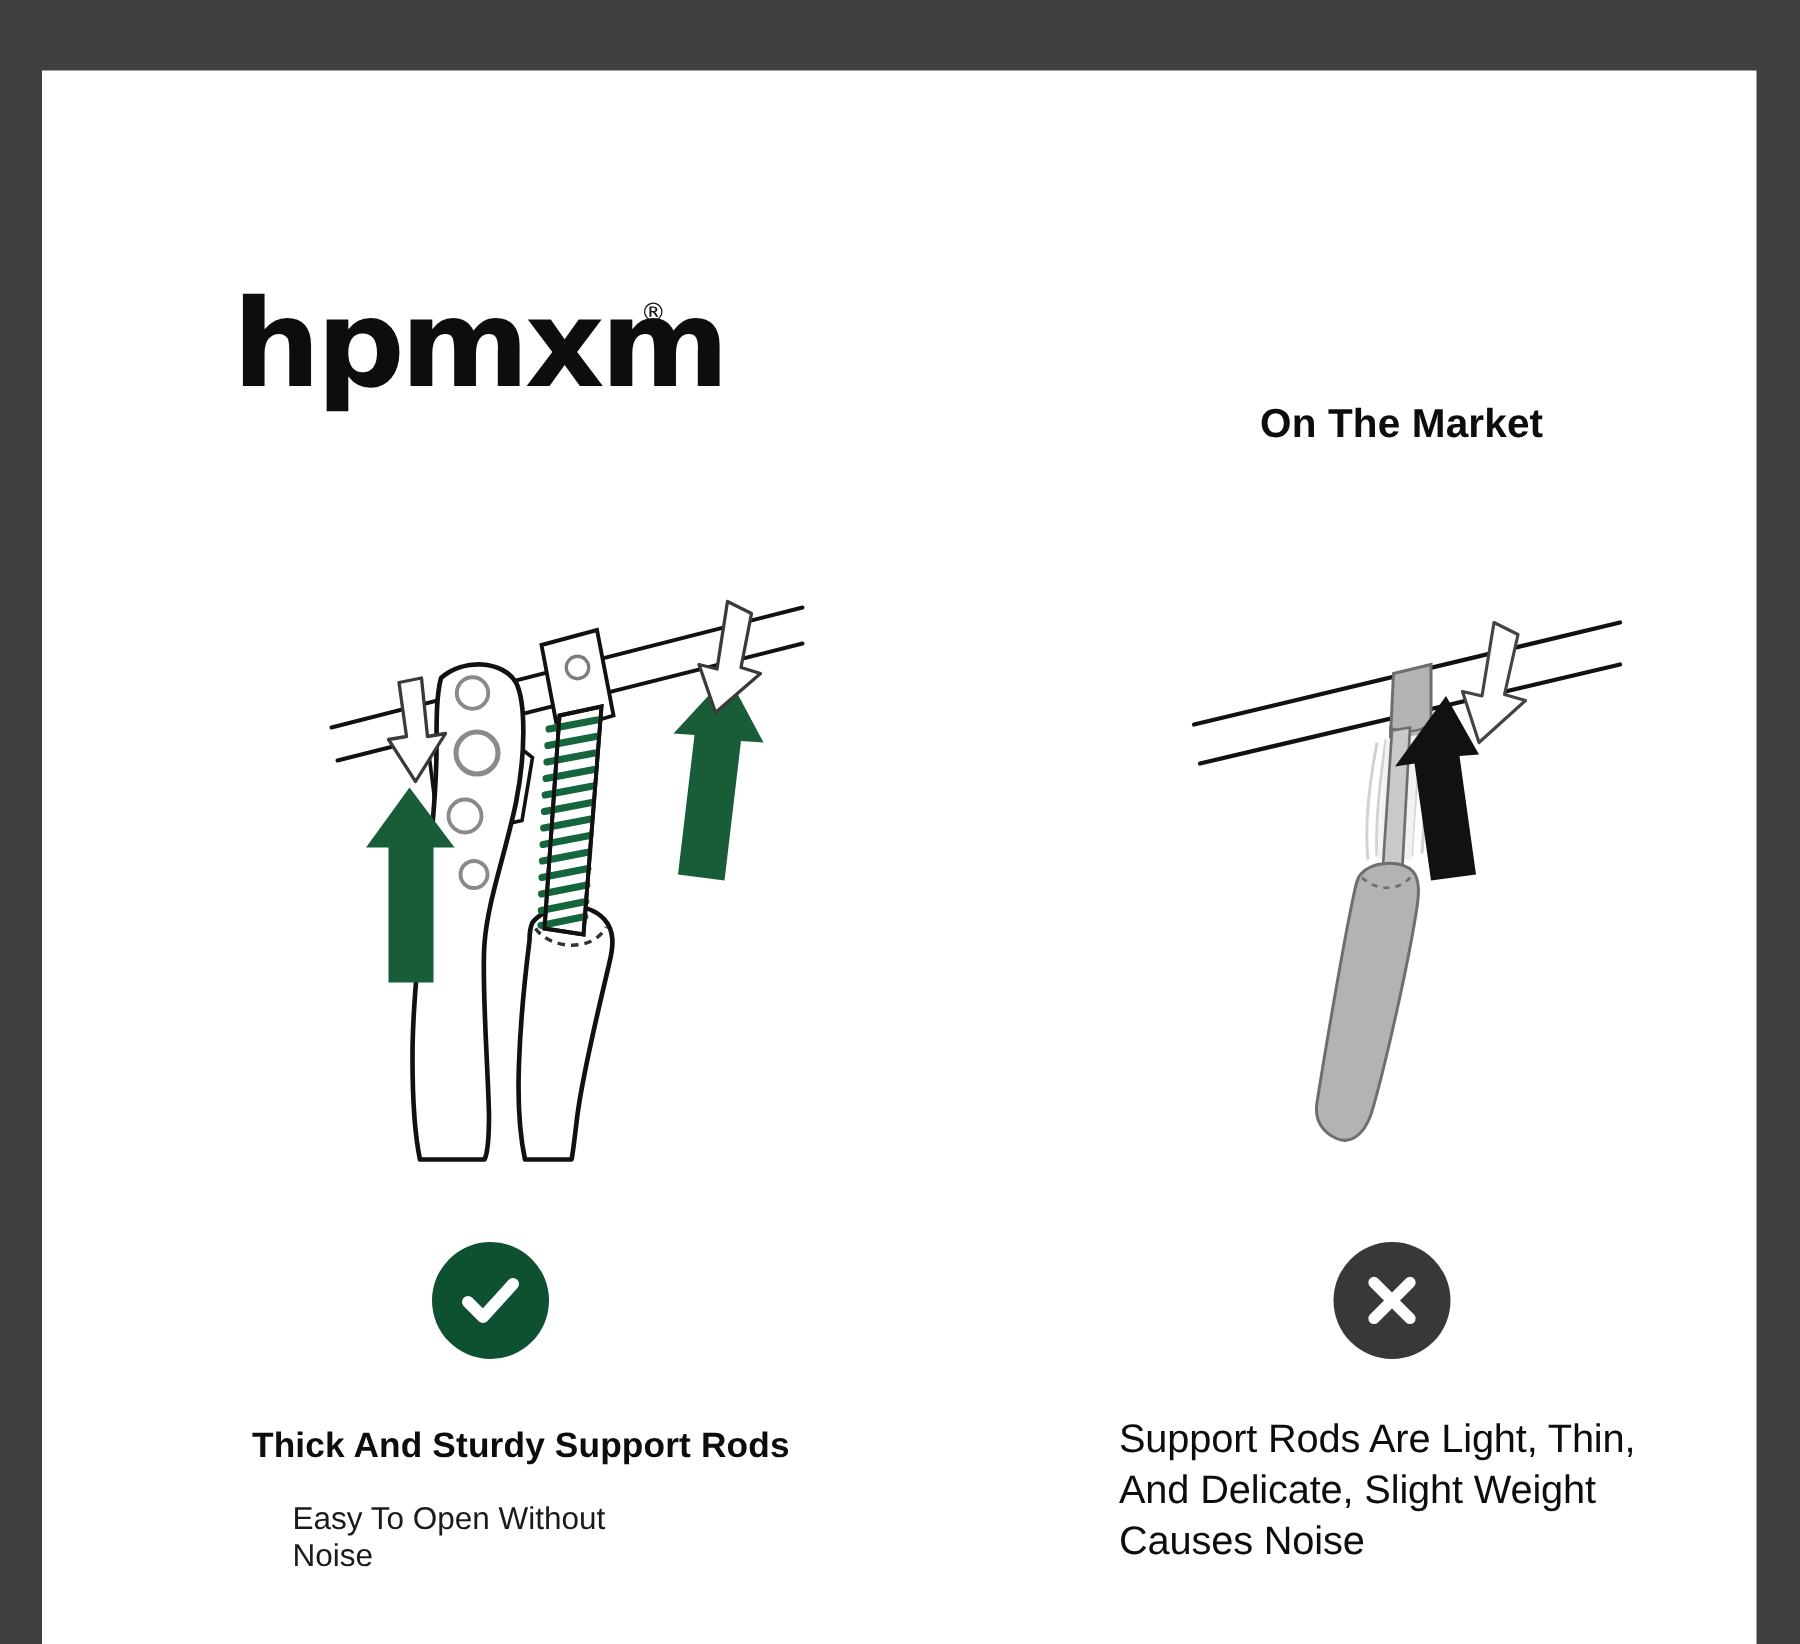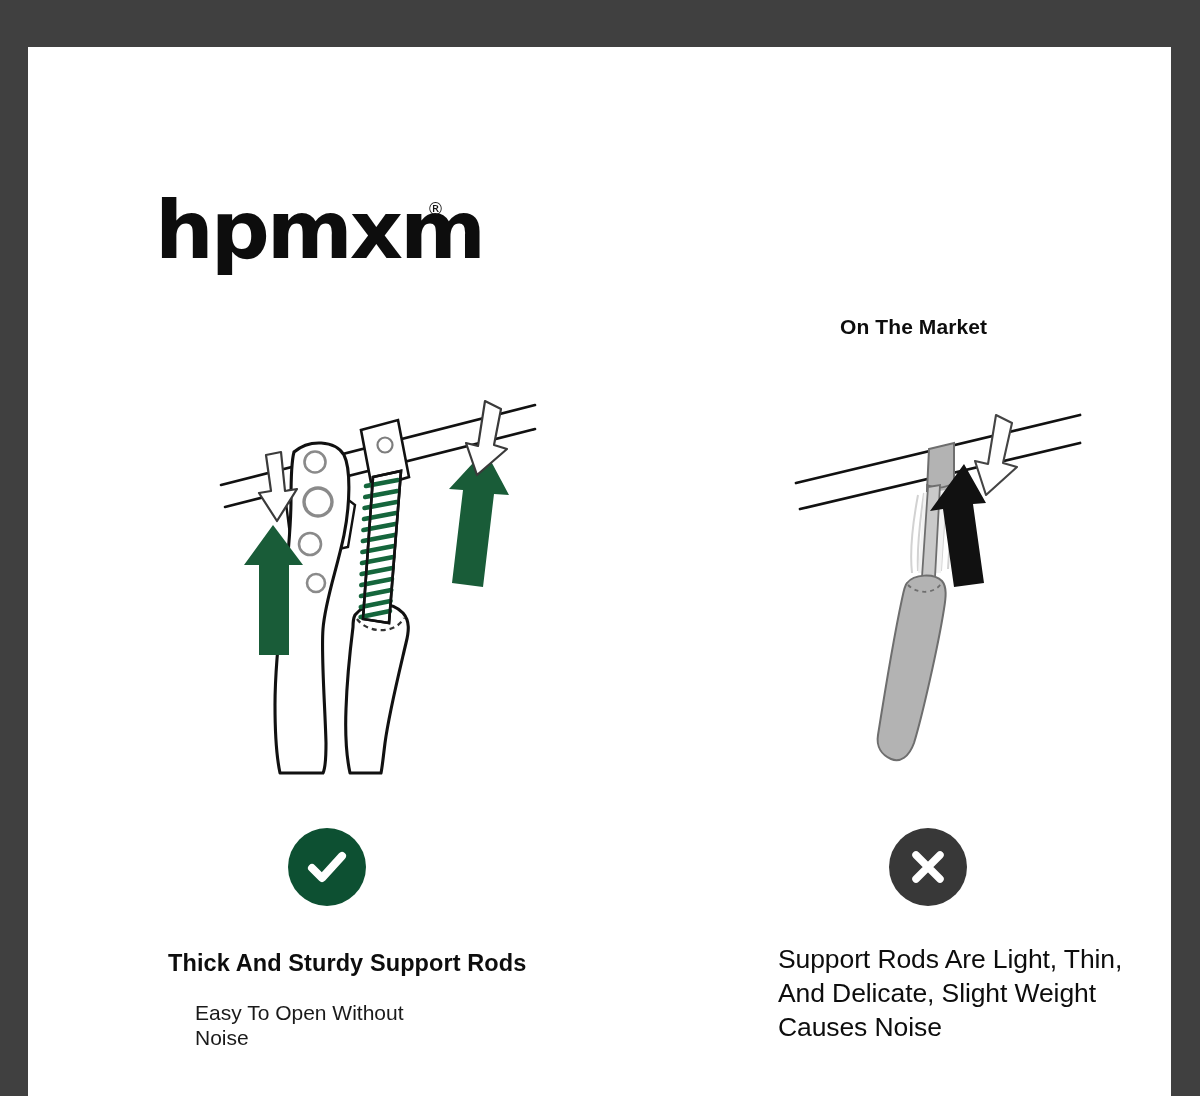--- a/index.html
+++ b/index.html
@@ -52,26 +52,25 @@
     top: 9px;
     font-size: 17px;
     color: #111;
     font-family: "DejaVu Sans", sans-serif;
   }
 
   #market-label {
     position: absolute;
     left: 812px;
     top: 220px;
-    font-size: 21px;
+    font-size: 27px;
     font-weight: 700;
     color: #0d0d0d;
     letter-spacing: 0.1px;
     white-space: nowrap;
-    margin-top: 48px;
   }
 
   
   .illo {
     position: absolute;
   }
   #illo-left { left: 185px; top: 340px; }
   #illo-right { left: 760px; top: 340px; }
 
   
@@ -103,21 +102,21 @@
     left: 167px;
     top: 953px;
     width: 250px;
     font-size: 21px;
     font-weight: 400;
     color: #1a1a1a;
     line-height: 1.2;
   }
   #title-right {
     position: absolute;
-    left: 750px;
+    left: 718px;
     top: 896px;
     width: 355px;
     font-size: 26.5px;
     font-weight: 400;
     color: #0d0d0d;
     line-height: 1.28;
     letter-spacing: -0.1px;
   }
 </style>
 </head>

